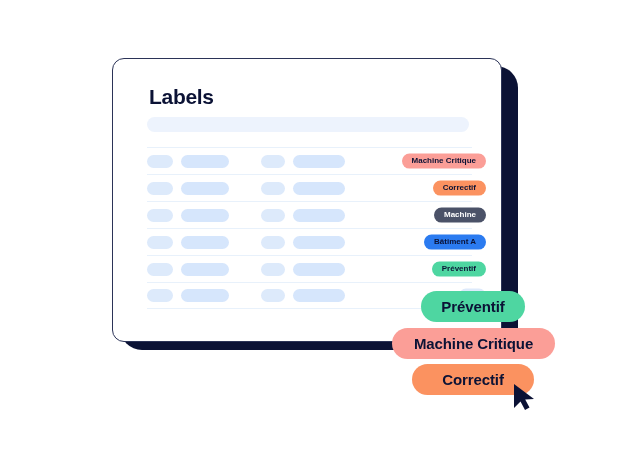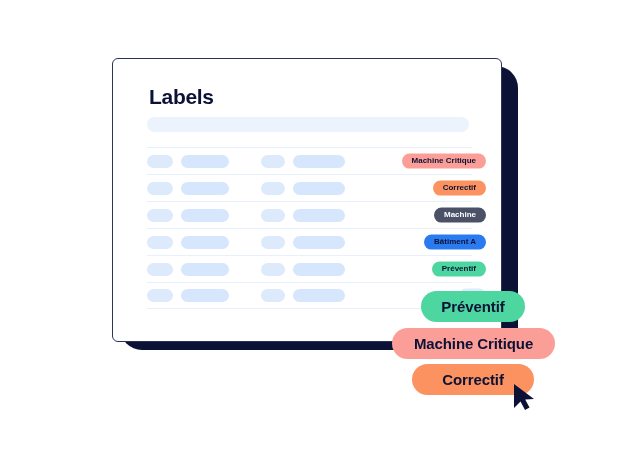--- a/index.html
+++ b/index.html
@@ -20,21 +20,21 @@
     border-radius:22px;
   }
 
   
   .card {
     position:absolute;
     left:112px; top:58px;
     width:390px; height:284px;
     background:#ffffff;
     border:1.5px solid #2B3357;
-    border-radius:6px;
+    border-radius:12px;
     overflow:hidden;
   }
 
   .card-title {
     position:absolute;
     left:36px; top:26px;
     font-size:21px;
     font-weight:bold;
     color:#0B1235;
     letter-spacing:-0.3px;

